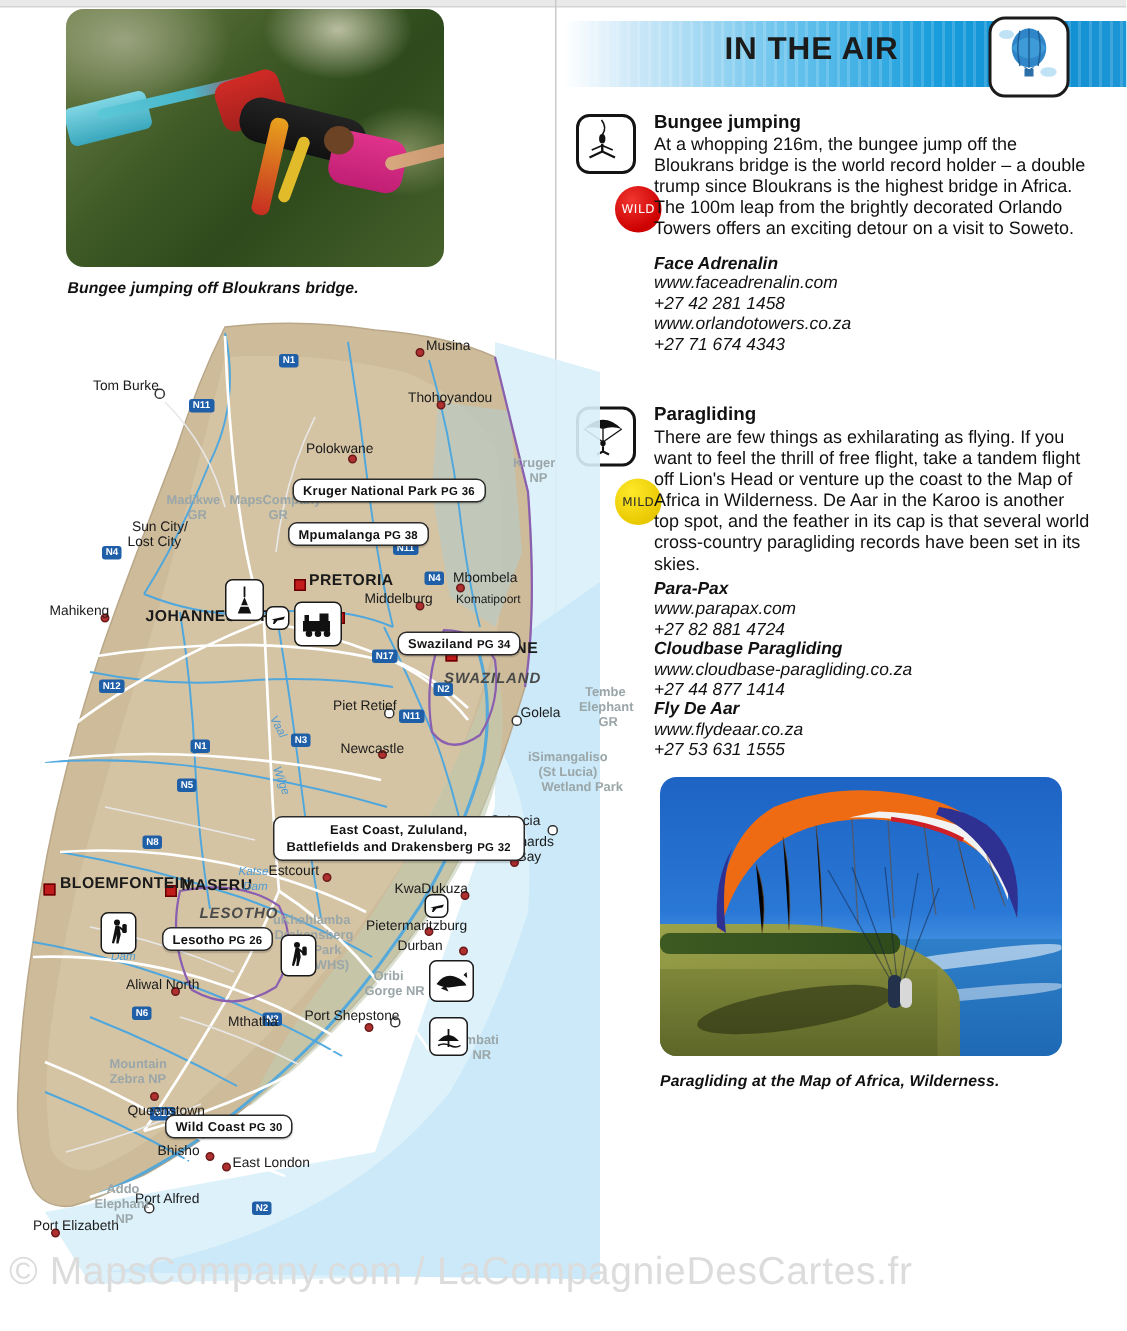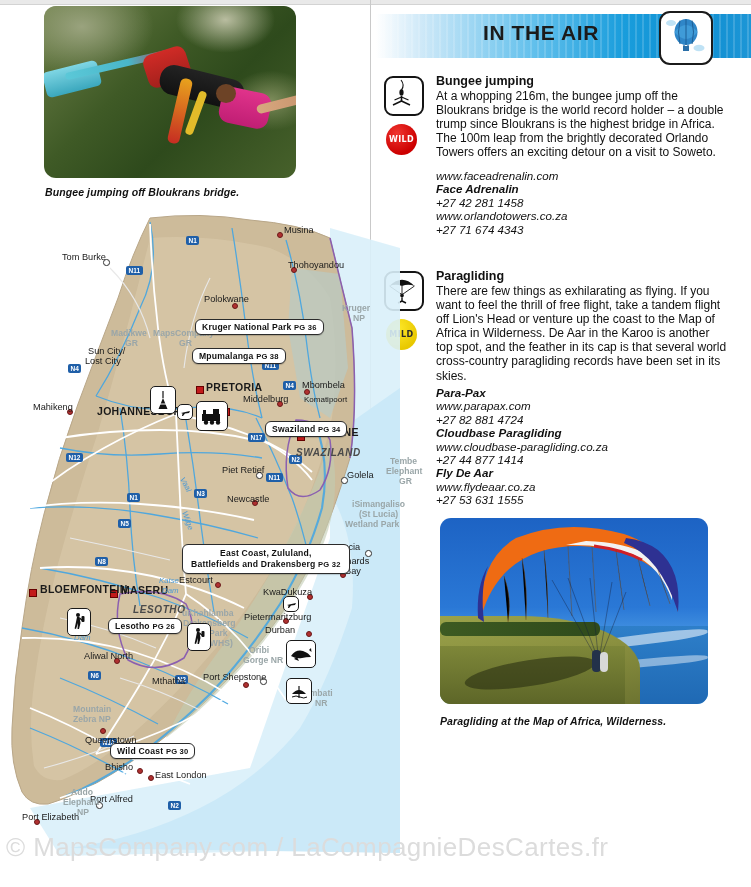--- a/index.html
+++ b/index.html
@@ -64,22 +64,22 @@
       font-size:21px;font-weight:bold;letter-spacing:.6px;color:#1b1b1b;z-index:3;}
 
   .balloon-box{position:absolute;left:659px;top:11px;width:50px;height:50px;
       background:#fff;border:2.2px solid #1b1b1b;border-radius:11px;z-index:4;}
 
   .act{position:absolute;}
   .act-icon{position:absolute;width:36px;height:36px;border:2.2px solid #141414;
       border-radius:9px;background:#fff;}
   .badge{position:absolute;width:31px;height:31px;border-radius:50%;
       display:flex;align-items:center;justify-content:center;
-      font-size:8px;font-weight:bold;color:#fff;letter-spacing:.4px;
-      font-family:"DejaVu Sans",sans-serif;}
+      font-size:8px;font-weight:normal;color:#fff;letter-spacing:.4px;
+      font-family:"DejaVu Sans",sans-serif;margin-left:24px;}
   .badge-wild{background:radial-gradient(circle at 36% 30%,#f0352f,#cc0000 70%);}
   .badge-mild{background:radial-gradient(circle at 36% 30%,#ffe92a,#e8c800 72%);color:#2a2a2a;}
 
   .act-title{font-size:12.5px;font-weight:bold;color:#111;margin:0 0 1px 0;}
   .act-body{font-size:12px;line-height:14.1px;color:#111;}
   .contact{font-style:italic;font-size:11.6px;line-height:13.4px;color:#111;}
   .contact b{font-weight:bold;}
 
   
   .para-photo{position:absolute;left:440px;top:518px;width:268px;height:186px;
@@ -182,22 +182,22 @@
         <path d="M15.5 23 L7 27 M15.5 23 L24 27" stroke="#111" stroke-width="1.5"></path>
         <path d="M15.5 19 L8.5 22 M15.5 19 L22.5 22" stroke="#111" stroke-width="1.2"></path>
       </svg>
     </div>
     <div class="badge badge-wild" style="left:2px;top:48px;">WILD</div>
     <div style="position:absolute;left:52px;top:-2px;width:290px;">
       <div class="act-title">Bungee jumping</div>
       <div class="act-body">At a whopping 216m, the bungee jump off the Bloukrans bridge is the world record holder – a double trump since Bloukrans is the highest bridge in Africa. The 100m leap from the brightly decorated Orlando Towers offers an exciting detour on a visit to Soweto.</div>
     </div>
     <div class="contact" style="position:absolute;left:52px;top:93px;width:300px;">
+      <div><b>Face Adrenalin</b></div>
       <div>www.faceadrenalin.com</div>
-      <div><b>Face Adrenalin</b></div>
       <div>+27 42 281 1458</div>
       <div>www.orlandotowers.co.za</div>
       <div>+27 71 674 4343</div>
     </div>
   </div>
 
   <div class="act" style="left:384px;top:271px;">
     <div class="act-icon" style="left:0;top:0;">
       <svg width="32" height="32" viewBox="0 0 32 32">
         <path d="M3.5 13 Q16 0.5 28.5 13 Q22 10.5 16 13 Q10 10.5 3.5 13Z" fill="#111"></path>
@@ -400,21 +400,21 @@
     <div class="sq" style="left:110px;top:382px;"></div>
     <div class="dot" style="left:114px;top:450px;"></div>
     <div class="dot" style="left:100px;top:520px;"></div>
     <div class="dot" style="left:137px;top:560px;"></div>
     <div class="dot" style="left:148px;top:567px;"></div>
     <div class="dot-o" style="left:96px;top:594px;"></div>
     <div class="dot" style="left:34px;top:611px;"></div>
 
     <div class="lbl lbl-city" style="left:284px;top:17px;">Musina</div>
     <div class="lbl lbl-city" style="left:62px;top:44px;">Tom Burke</div>
-    <div class="lbl lbl-city" style="left:288px;top:52px;">Thohoyandou</div>
+    <div class="lbl lbl-city" style="left:272px;top:52px;">Thohoyandou</div>
     <div class="lbl lbl-city" style="left:204px;top:86px;">Polokwane</div>
     <div class="lbl lbl-cap" style="left:206px;top:173px;">PRETORIA</div>
     <div class="lbl lbl-cap" style="left:97px;top:197px;">JOHANNESBURG</div>
     <div class="lbl lbl-city" style="left:33px;top:194px;">Mahikeng</div>
     <div class="lbl lbl-city" style="left:88px;top:138px;">Sun City/</div>
     <div class="lbl lbl-city" style="left:85px;top:148px;">Lost City</div>
     <div class="lbl lbl-city" style="left:302px;top:172px;">Mbombela</div>
     <div class="lbl lbl-city" style="left:304px;top:187px;font-size:8px;">Komatipoort</div>
     <div class="lbl lbl-city" style="left:243px;top:186px;">Middelburg</div>
     <div class="lbl lbl-cap" style="left:303px;top:218px;">MBABANE</div>
@@ -446,21 +446,21 @@
     <div class="lbl lbl-park" style="left:312px;top:105px;">NP</div>
     <div class="lbl lbl-park" style="left:70px;top:120px;">Madikwe</div>
     <div class="lbl lbl-park" style="left:84px;top:130px;">GR</div>
     <div class="lbl lbl-park" style="left:112px;top:120px;">MapsCompany</div>
     <div class="lbl lbl-park" style="left:138px;top:130px;">GR</div>
     <div class="lbl lbl-park" style="left:349px;top:248px;">Tembe</div>
     <div class="lbl lbl-park" style="left:345px;top:258px;">Elephant</div>
     <div class="lbl lbl-park" style="left:358px;top:268px;">GR</div>
     <div class="lbl lbl-park" style="left:311px;top:291px;">iSimangaliso</div>
     <div class="lbl lbl-park" style="left:318px;top:301px;">(St Lucia)</div>
-    <div class="lbl lbl-park" style="left:304px;top:311px;">Wetland Park</div>
+    <div class="lbl lbl-park" style="left:320px;top:311px;">Wetland Park</div>
     <div class="lbl lbl-park" style="left:141px;top:400px;">uKhahlamba</div>
     <div class="lbl lbl-park" style="left:142px;top:410px;">Drakensberg</div>
     <div class="lbl lbl-park" style="left:168px;top:420px;">Park</div>
     <div class="lbl lbl-park" style="left:166px;top:430px;">(WHS)</div>
     <div class="lbl lbl-park" style="left:252px;top:480px;">Mkambati</div>
     <div class="lbl lbl-park" style="left:274px;top:490px;">NR</div>
     <div class="lbl lbl-park" style="left:208px;top:437px;">Oribi</div>
     <div class="lbl lbl-park" style="left:202px;top:447px;">Gorge NR</div>
     <div class="lbl lbl-park" style="left:32px;top:496px;">Mountain</div>
     <div class="lbl lbl-park" style="left:32px;top:506px;">Zebra NP</div>

